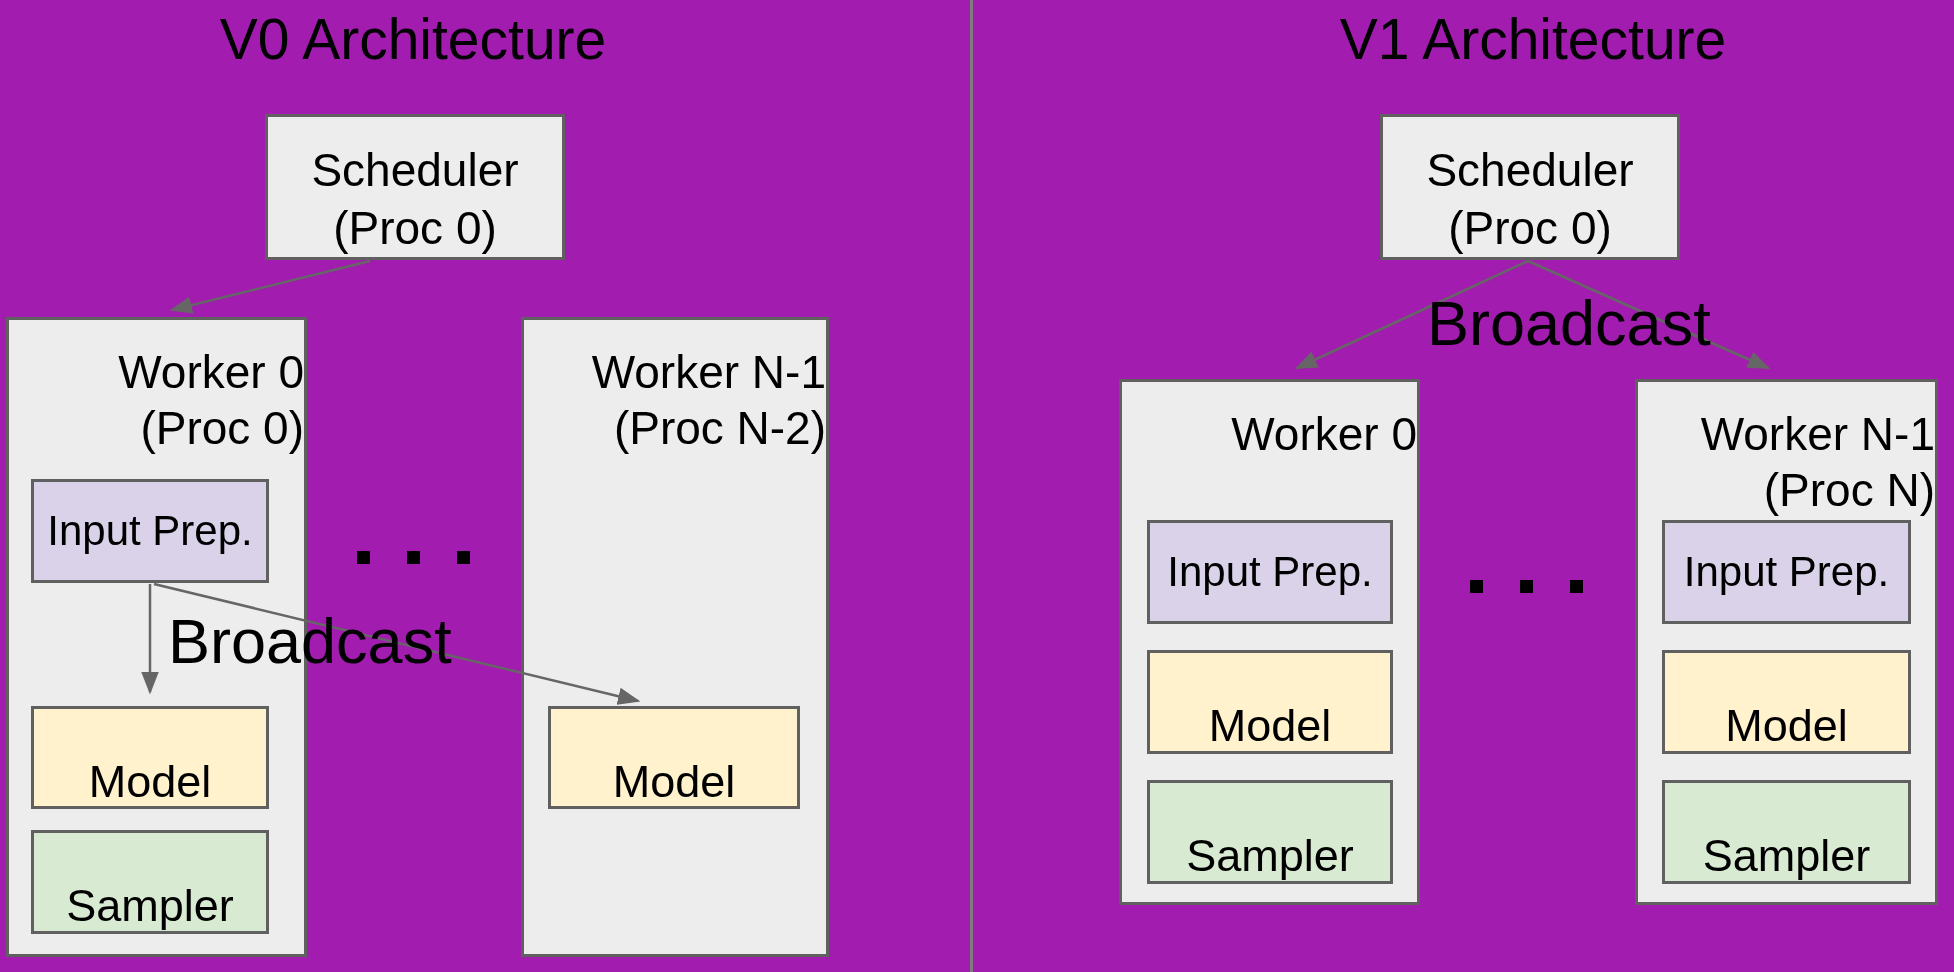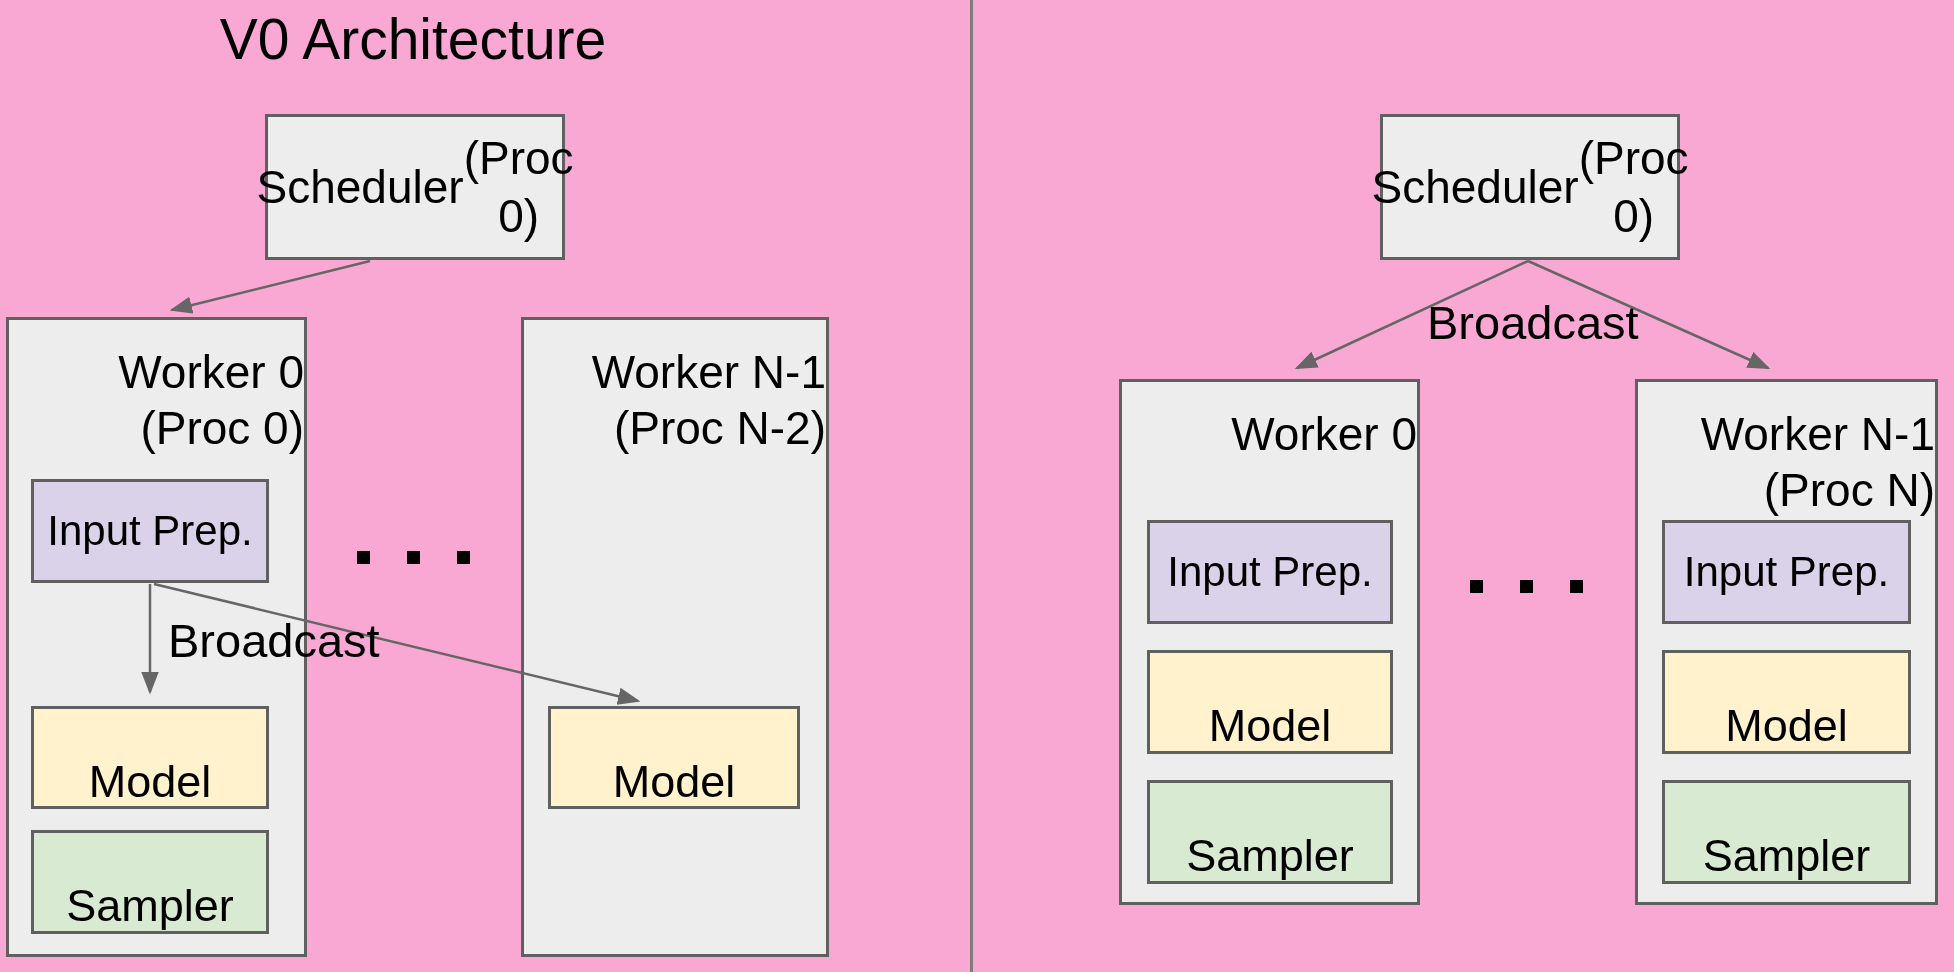--- a/index.html
+++ b/index.html
@@ -1,43 +1,43 @@
 <!DOCTYPE html>
 <html><head>
 <meta charset="utf-8">
 <style>
   html,body{margin:0;padding:0;background:#ffffff;}
   .canvas{
-    position:relative;width:1954px;height:972px;background:#f9a8d4;overflow:hidden;
+    position:relative;width:1954px;height:972px;background:#a21caf;overflow:hidden;
     font-family:"Liberation Sans","DejaVu Sans",sans-serif;color:#000;
   }
   .abs{position:absolute;}
   .diagram-title{
     font-size:57px;line-height:62px;text-align:center;color:#000;z-index:1;
   }
   .box{
     position:absolute;border:3px solid #606060;box-sizing:border-box;z-index:1;
   }
   .container-box{background:#ededed;}
-  .center-text{display:flex;flex-direction:row;align-items:center;justify-content:center;text-align:center;}
+  .center-text{display:flex;flex-direction:column;align-items:center;justify-content:flex-end;text-align:center;}
   .scheduler{font-size:46px;line-height:58px;}
   .worker{z-index:1;}
   .worker-title{
     position:absolute;left:0;right:0;top:24px;text-align:right;
     font-size:46px;line-height:56px;
   }
   .inner-box{
     position:absolute;border:3px solid #606060;box-sizing:border-box;z-index:2;
     display:flex;align-items:center;justify-content:center;
   }
   .inner-label{font-size:45px;margin-top:48px;}
   .inner-label-small{font-size:42px;}
   .arrow-layer{position:absolute;left:0;top:0;z-index:3;pointer-events:none;}
   .broadcast-label{
-    position:absolute;z-index:4;font-size:47px;line-height:50px;white-space:nowrap;
+    position:absolute;z-index:4;font-size:63px;line-height:50px;white-space:nowrap;
   }
   .ellipsis{
     position:absolute;display:flex;gap:37px;z-index:2;
   }
   .dot{width:13px;height:13px;background:#000;}
   .divider{position:absolute;top:0;height:972px;width:3px;z-index:5;}
 </style>
 </head>
 <body>
 
@@ -81,20 +81,21 @@
   <div class="ellipsis" style="left:357px;top:551px;" title=". . .">
     <span class="dot"></span>
     <span class="dot"></span>
     <span class="dot"></span>
   </div>
 
   <div class="broadcast-label" style="left:168px;top:616px;">Broadcast</div>
 
   <div class="divider" style="left: 970px; background-color: rgb(125, 125, 125);"></div>
 
+  <div class="abs diagram-title" style="left:1283px;top:8px;width:500px;">V1 Architecture</div>
 
   <div class="box container-box center-text scheduler" style="left: 1380px; top: 114px; width: 300px; height: 146px; background-color: rgb(237, 237, 237); border-color: rgb(96, 96, 96);">
     <div>Scheduler</div>
     <div>(Proc 0)</div>
   </div>
 
   <div class="broadcast-label" style="left:1427px;top:298px;">Broadcast</div>
 
   <div class="box container-box worker" style="left: 1119px; top: 379px; width: 301px; height: 526px; background-color: rgb(237, 237, 237); border-color: rgb(96, 96, 96);">
     <div class="worker-title">

